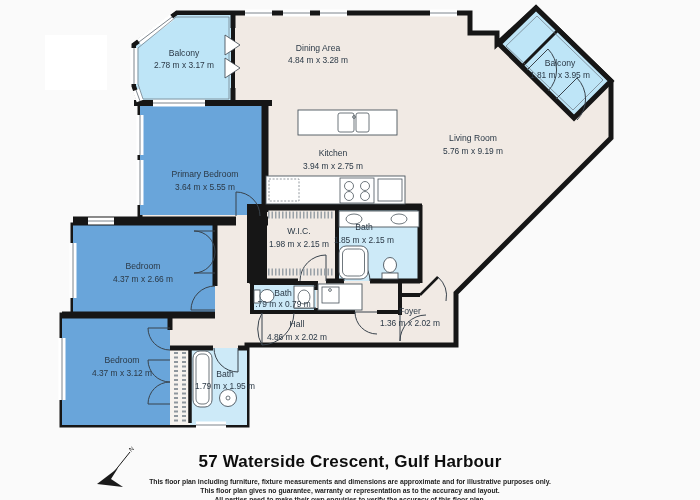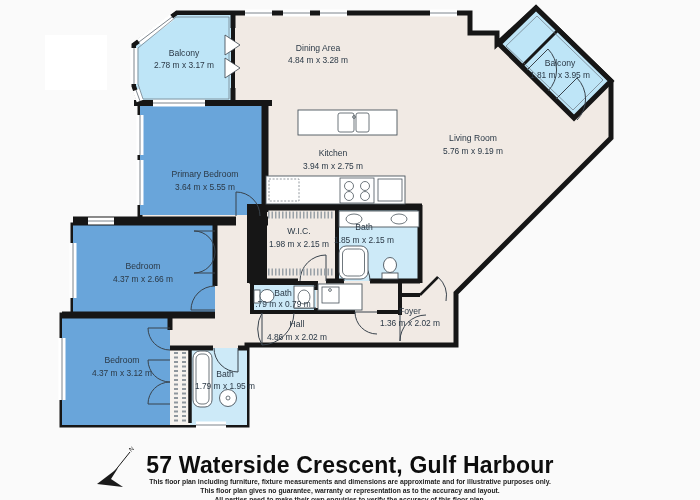--- a/index.html
+++ b/index.html
@@ -16,21 +16,21 @@
   .bath{fill:var(--bath_blue,#cdeaf8);}
   .balcony{fill:var(--balcony_blue,#bee5f7);}
   .win{fill:#ffffff;}
   .winline{stroke:#5a6570;stroke-width:0.8;fill:none;}
   .door{stroke:#39434c;stroke-width:1;fill:none;}
   .fixt{stroke:#4a545c;stroke-width:0.9;fill:#ffffff;}
   .fixtline{stroke:#4a545c;stroke-width:0.8;fill:none;}
   .rail{stroke:#6b7680;stroke-width:0.7;fill:none;}
   .title{
     position:absolute;left:0;top:452px;width:700px;text-align:center;
-    font-size:23px;font-weight:bold;color:#0d0d0d;letter-spacing:0.2px;
+    font-size:17px;font-weight:bold;color:#0d0d0d;letter-spacing:0.2px;
   }
   .disc{
     position:absolute;left:0;width:700px;text-align:center;
     font-size:6.8px;font-weight:600;color:#1d1d1d;
   }
   .d1{top:478px;} .d2{top:487px;} .d3{top:496px;}
 </style>
 </head>
 <body>
 

